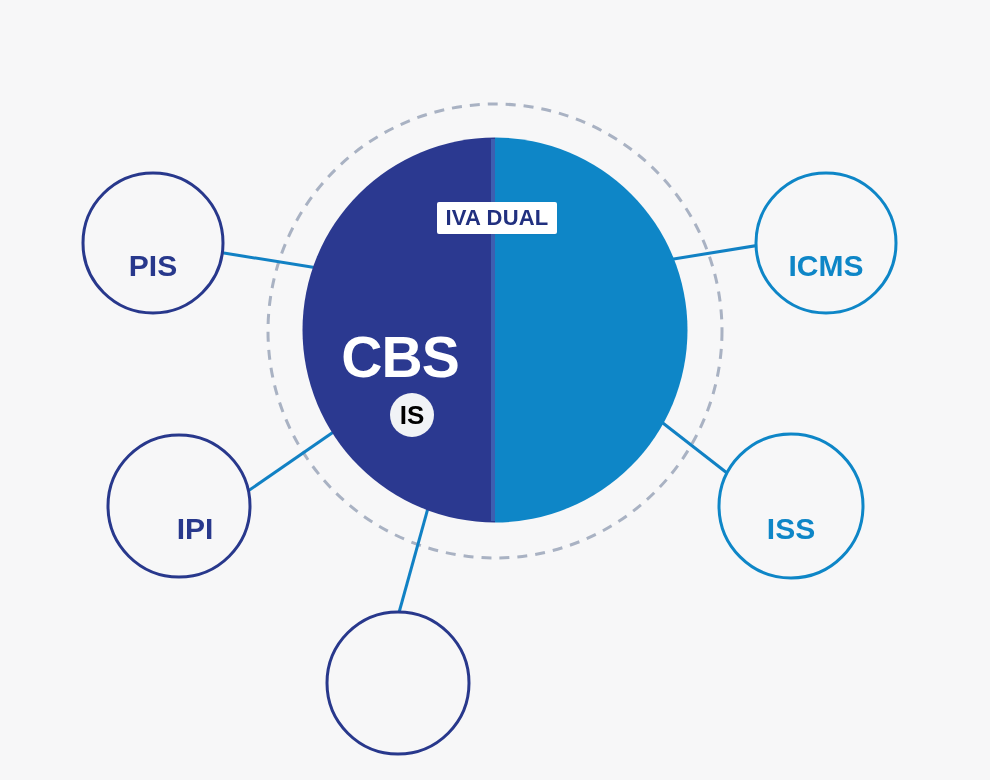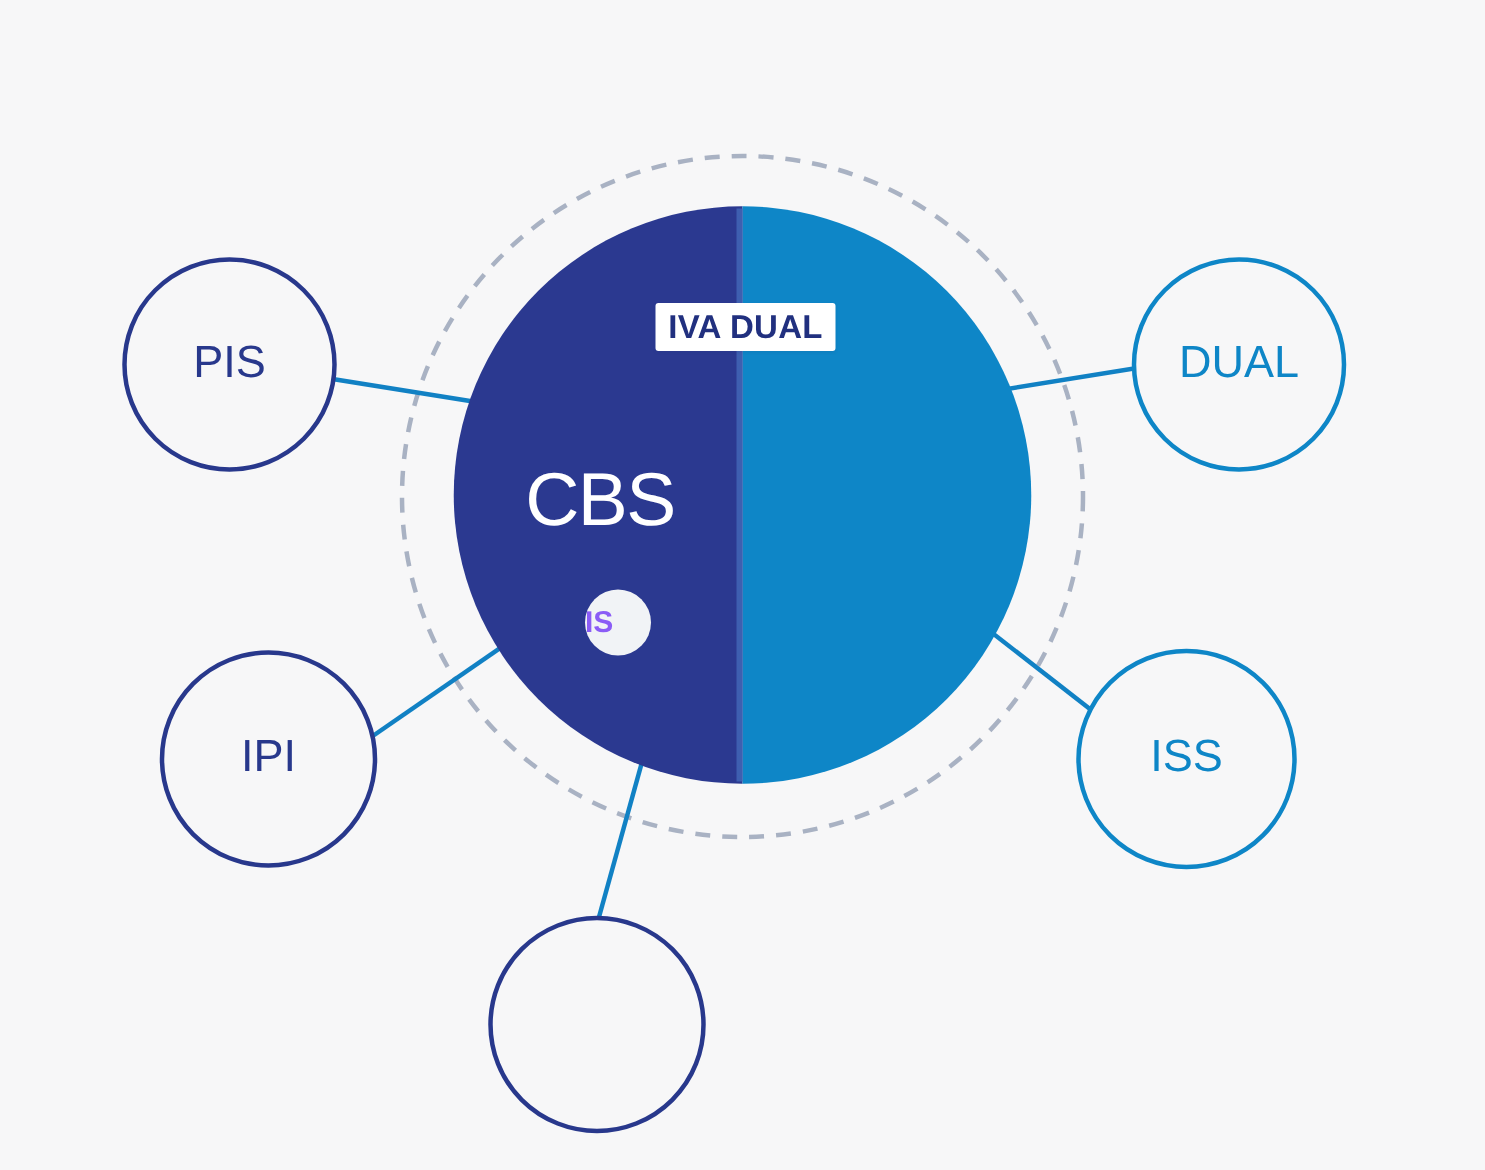--- a/index.html
+++ b/index.html
@@ -15,27 +15,28 @@
     overflow: hidden;
   }
   .canvas svg {
     position: absolute;
     left: 0;
     top: 0;
   }
   .label {
     position: absolute;
     transform: translate(-50%, -50%);
-    font-weight: normal;
+    font-weight: bold;
     white-space: nowrap;
     user-select: none;
+    margin-top: 24px;
   }
   .half-label {
     color: #ffffff;
-    font-size: 50px;
+    font-size: 57px;
     letter-spacing: -1px;
   }
   .sat-label { font-size: 30px; letter-spacing: 0px; }
   .sat-dark  { color: #28388c; }
   .sat-light { color: #0e86c7; }
   .sat-tight { font-size: 29px; letter-spacing: -0.5px; }
   .iva-badge {
     position: absolute;
     left: 437px;
     top: 202px;
@@ -55,24 +56,24 @@
   .is-badge {
     position: absolute;
     left: 390px;
     top: 393px;
     width: 44px;
     height: 44px;
     background: #f1f3f6;
     border-radius: 50%;
     display: flex;
     align-items: center;
-    justify-content: flex-start;
+    justify-content: center;
     font-weight: bold;
-    font-size: 20px;
-    color: #8b5cf6;
+    font-size: 26px;
+    color: #000000;
   }
 </style>
 </head>
 <body>
 
 <div class="canvas">
 
   <svg width="990" height="780" viewBox="0 0 990 780">
 
     <circle cx="495" cy="331" r="227" fill="none" stroke="#a9b2c3" stroke-width="3" stroke-dasharray="10 8"></circle>
@@ -98,17 +99,17 @@
 
   <div class="iva-badge">
     <span>IVA DUAL</span>
   </div>
 
   <div class="is-badge">
     <span>IS</span>
   </div>
 
   <div class="label sat-label sat-dark" style="left:153px; top:242px;">PIS</div>
-  <div class="label sat-label sat-light" style="left:826px; top:242px;">DUAL</div>
-  <div class="label sat-label sat-dark" style="left:179px; top:505px;">IPI</div>
+  <div class="label sat-label sat-light" style="left:826px; top:242px;">ICMS</div>
+  <div class="label sat-label sat-dark" style="left:195px; top:505px;">IPI</div>
   <div class="label sat-label sat-light" style="left:791px; top:505px;text-align:right;">ISS</div>
 
 </div>
 
 </body></html>

